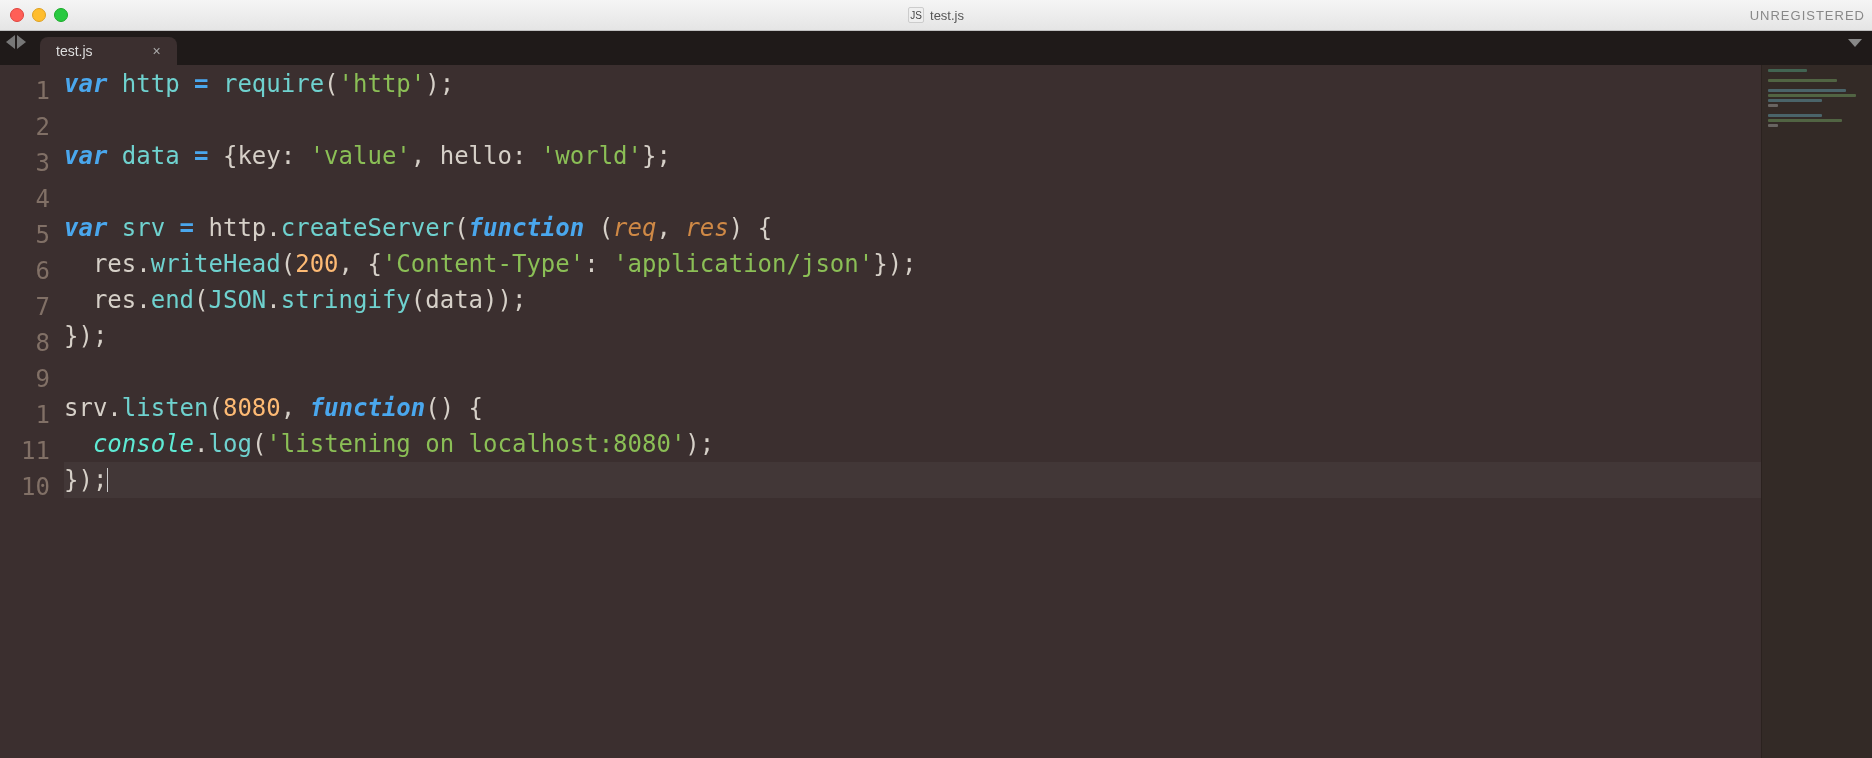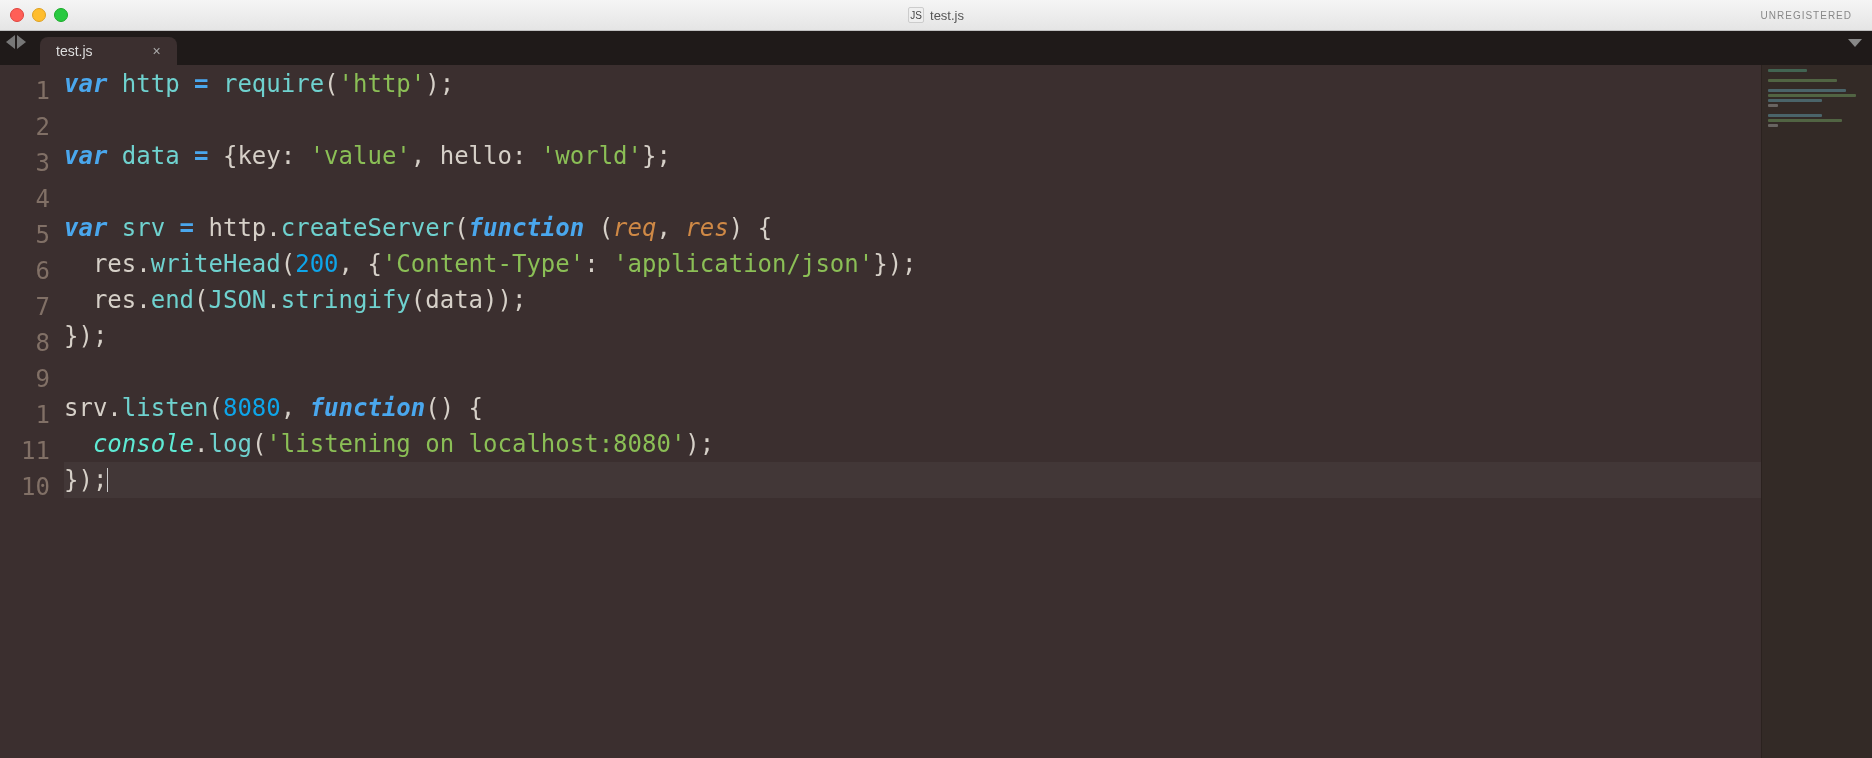--- a/index.html
+++ b/index.html
@@ -3,41 +3,41 @@
 <meta charset="utf-8">
 <style>
   html,body{margin:0;padding:0;height:100%;font-family:-apple-system,BlinkMacSystemFont,"Segoe UI",sans-serif;background:#3b2f2f;overflow:hidden}
   .titlebar{height:30px;background:linear-gradient(#f5f5f5,#e5e5e5);display:flex;align-items:center;border-bottom:1px solid #bfbfbf;position:relative}
   .traffic{display:flex;gap:8px;padding-left:10px}
   .tl{width:12px;height:12px;border-radius:50%}
   .tl.red{background:#ff5f57;border:1px solid #e0443e}
   .tl.yellow{background:#ffbd2e;border:1px solid #dea123}
   .tl.green{background:#28c940;border:1px solid #1aab29}
   .title-center{position:absolute;left:50%;transform:translateX(-50%);display:flex;align-items:center;gap:6px;color:#555;font-size:13px}
-  .title-right{position:absolute;right:20px;color:#888;font-size:10px;letter-spacing:1px}
+  .title-right{position:absolute;right:7px;color:#888;font-size:13px;letter-spacing:1px}
   .js-ico{width:14px;height:14px;background:#efefef;border:1px solid #ccc;display:flex;align-items:center;justify-content:center;font-size:10px;color:#444;border-radius:2px}
   .tabrow{height:34px;background:#1f1a19;display:flex;align-items:flex-end;padding-left:6px;position:relative}
   .navarrows{display:flex;gap:2px;align-items:center;height:100%;padding:0 6px 6px 0}
   .arrow{width:0;height:0;cursor:pointer}
   .arrow.left{border-top:7px solid transparent;border-bottom:7px solid transparent;border-right:9px solid #777}
   .arrow.right{border-top:7px solid transparent;border-bottom:7px solid transparent;border-left:9px solid #777}
   .tab{background:#3b2f2f;color:#ddd;padding:6px 16px 6px 16px;border-radius:8px 8px 0 0;font-size:14px;display:flex;align-items:center;gap:60px;margin-left:8px}
   .tab .close{color:#aaa;cursor:pointer;font-size:14px;line-height:1}
   .menuchev{position:absolute;right:10px;top:8px;width:0;height:0;border-left:7px solid transparent;border-right:7px solid transparent;border-top:8px solid #888;cursor:pointer}
   .editor{display:flex;height:calc(100% - 64px);background:#3b2f2f;font-family:"Menlo","Consolas","DejaVu Sans Mono",monospace;font-size:24px;position:relative}
   .gutter{width:64px;text-align:right;color:#817066;padding-top:8px;user-select:none;font-variant-numeric:tabular-nums}
   .gutter div{padding-right:14px;line-height:36px}
   .code{flex:1;padding-top:1px;white-space:pre;color:#d6d0c8}
   .code .line{line-height:36px;min-height:36px}
   .code .hl{background:rgba(255,255,255,0.04);display:inline-block;width:100%}
   .kw{color:#4aa7ed;font-weight:bold}
   .kw-st{color:#4aa7ed;font-weight:bold;font-style:italic}
   .var{color:#6fd2cf}
   .str{color:#8bbf56}
-  .num{color:#0ea5e9}
+  .num{color:#fdba74}
   .param{color:#cf8946;font-style:italic}
   .builtin{color:#6fd2cf}
   .support{color:#5eead4;font-style:italic}
   .punct{color:#d6d0c8}
   .minimap{position:absolute;right:0;top:0;width:110px;height:100%;background:#332a26;border-left:1px solid #2b221f}
   .minimap-inner{position:absolute;top:4px;left:6px;right:6px;height:60px;opacity:.45}
   .mm-line{height:3px;margin-bottom:2px;border-radius:1px}
   .cursor{display:inline-block;width:1px;height:24px;background:#ccc;vertical-align:-4px}
 </style>
 </head>

